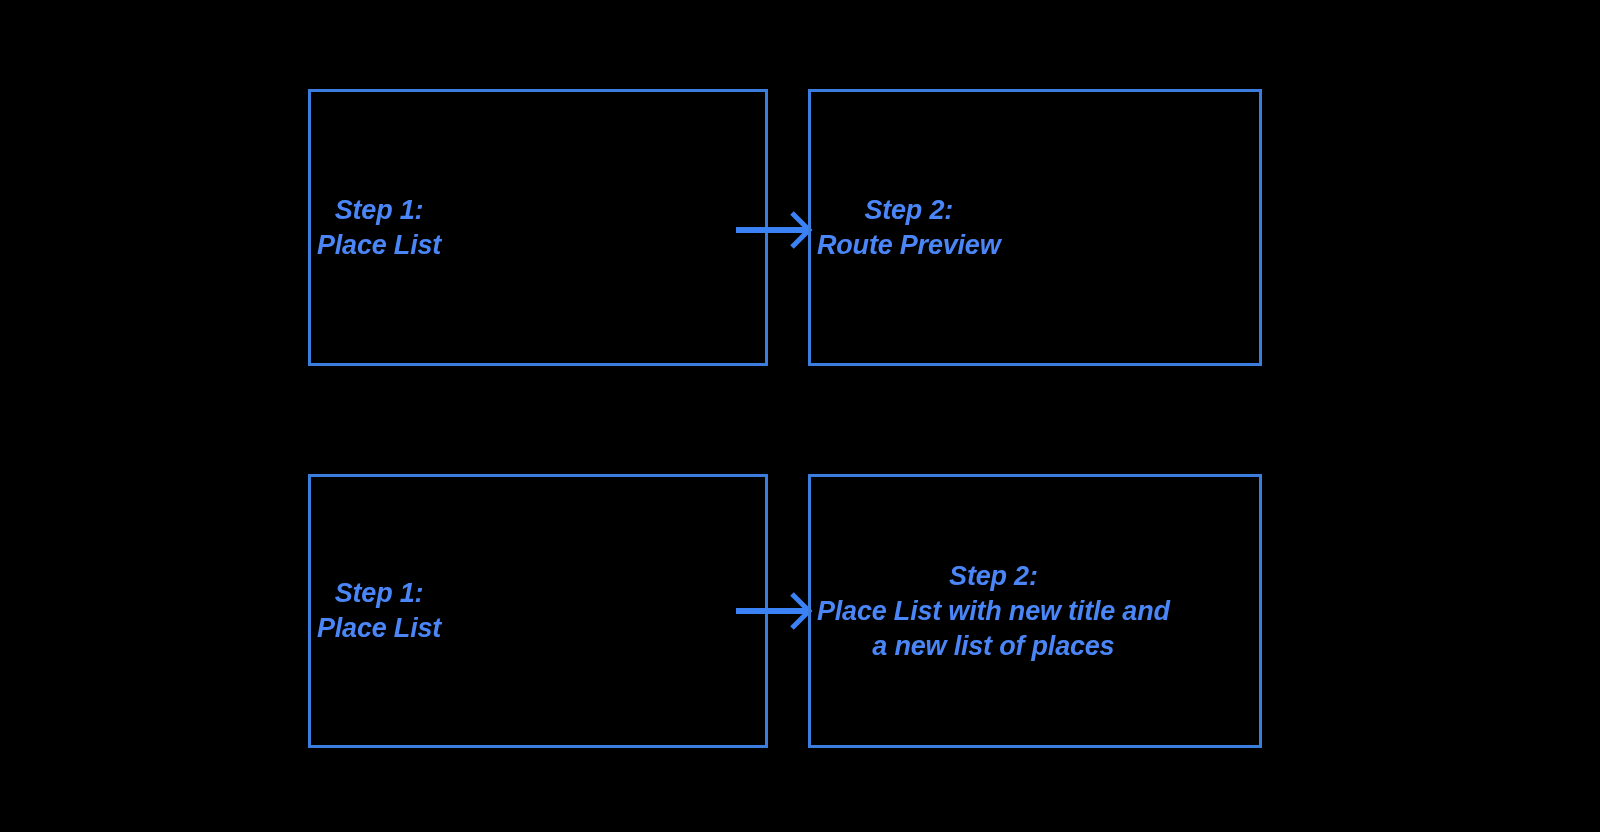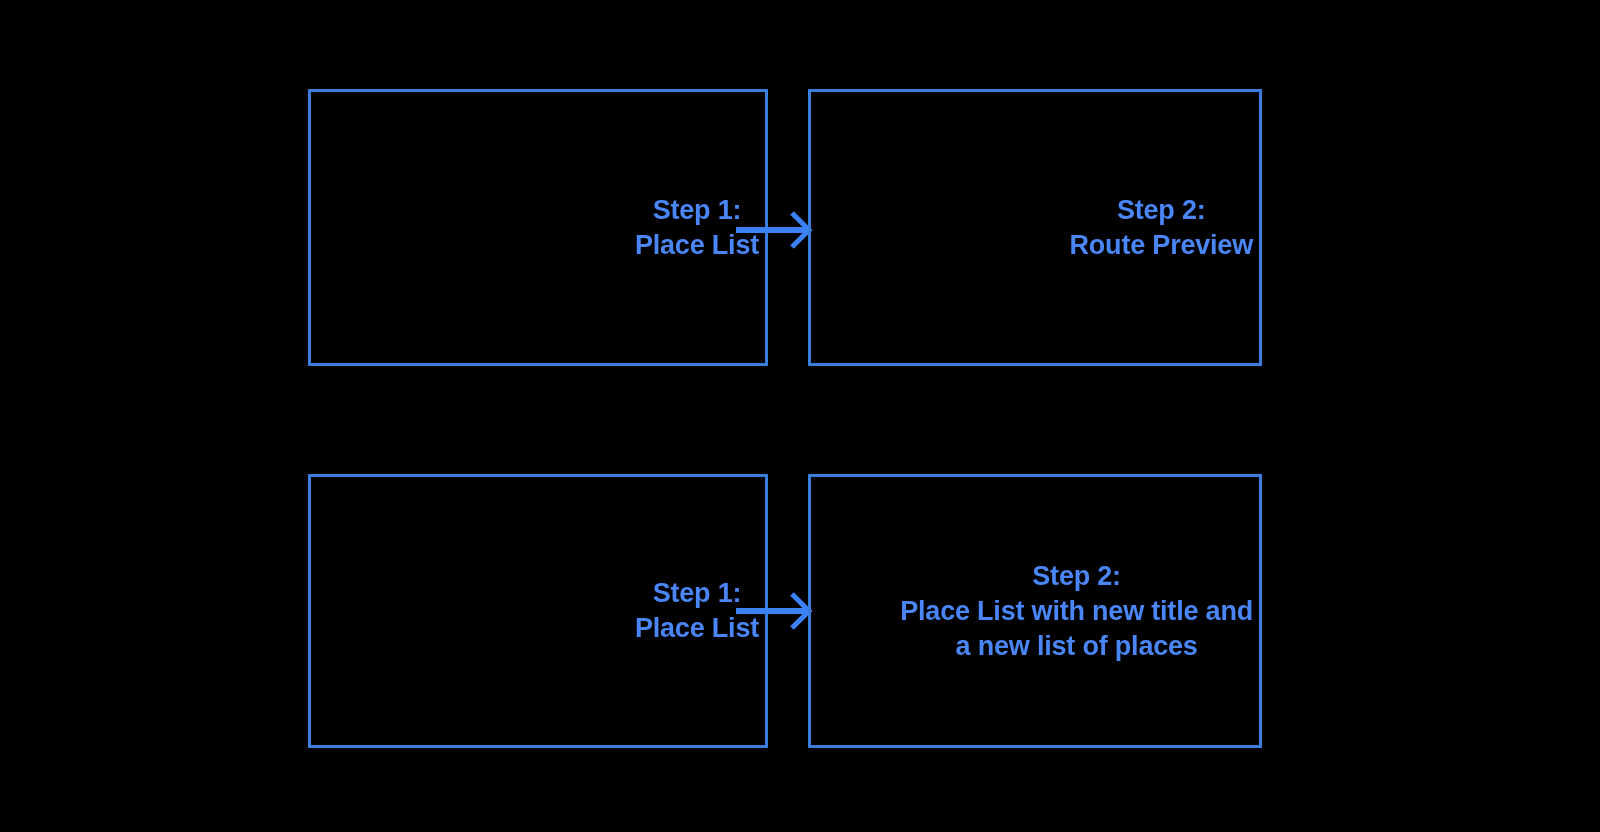--- a/index.html
+++ b/index.html
@@ -23,22 +23,23 @@
   }
 
   
   .flow-box {
     position: absolute;
     box-sizing: border-box;
     border: 3px solid #3b7ddd;
     background: transparent;
     display: flex;
     align-items: center;
-    justify-content: flex-end;
+    justify-content: flex-start;
     text-align: center;
+    font-style: italic;
   }
 
   .box-label {
     color: #4a86f7;
     font-family: "Liberation Sans", sans-serif;
     font-weight: bold;
     font-size: 27px;
     line-height: 35px;
     letter-spacing: -0.2px;
     white-space: pre-line;

